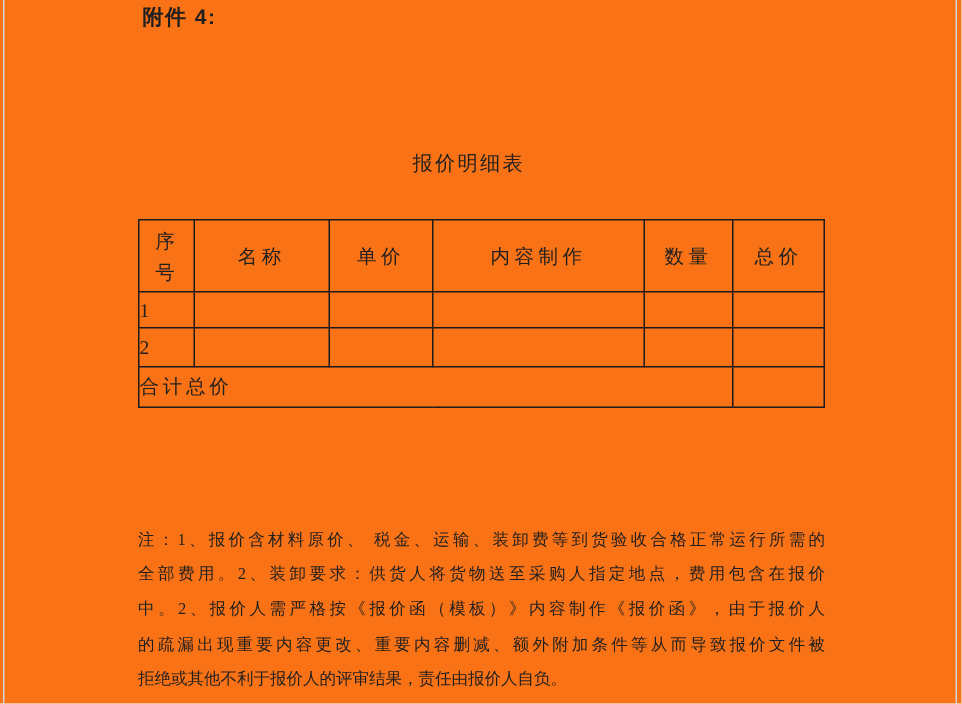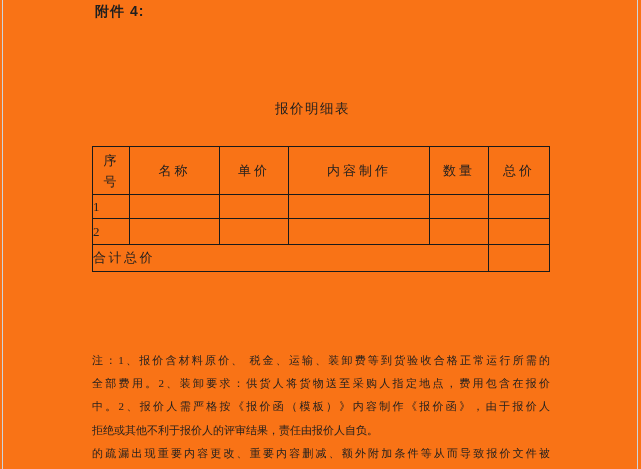--- a/index.html
+++ b/index.html
@@ -148,17 +148,17 @@
         <td></td>
       </tr>
     </tbody>
   </table>
 
 
   <div class="notes">
     <div class="note-line">注：1、报价含材料原价、 税金、运输、装卸费等到货验收合格正常运行所需的</div>
     <div class="note-line">全部费用。2、装卸要求：供货人将货物送至采购人指定地点，费用包含在报价</div>
     <div class="note-line">中。2、报价人需严格按《报价函（模板）》内容制作《报价函》，由于报价人</div>
+    <div class="note-line">的疏漏出现重要内容更改、重要内容删减、额外附加条件等从而导致报价文件被</div>
     <div class="note-line last">拒绝或其他不利于报价人的评审结果，责任由报价人自负。</div>
-    <div class="note-line">的疏漏出现重要内容更改、重要内容删减、额外附加条件等从而导致报价文件被</div>
   </div>
 
 </div>
 
 </body></html>

